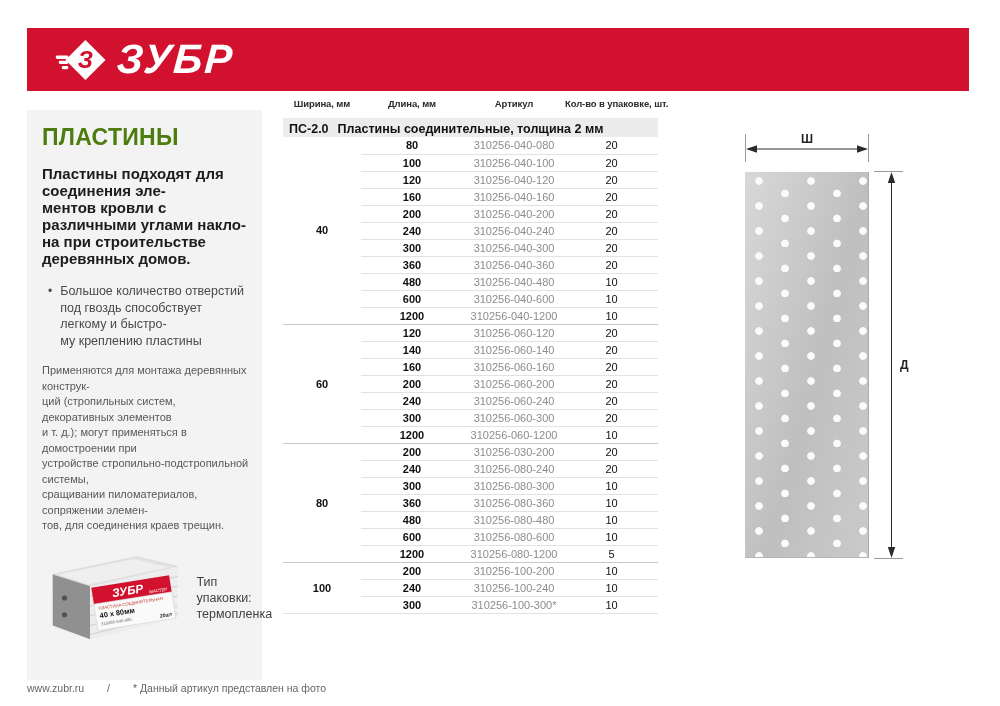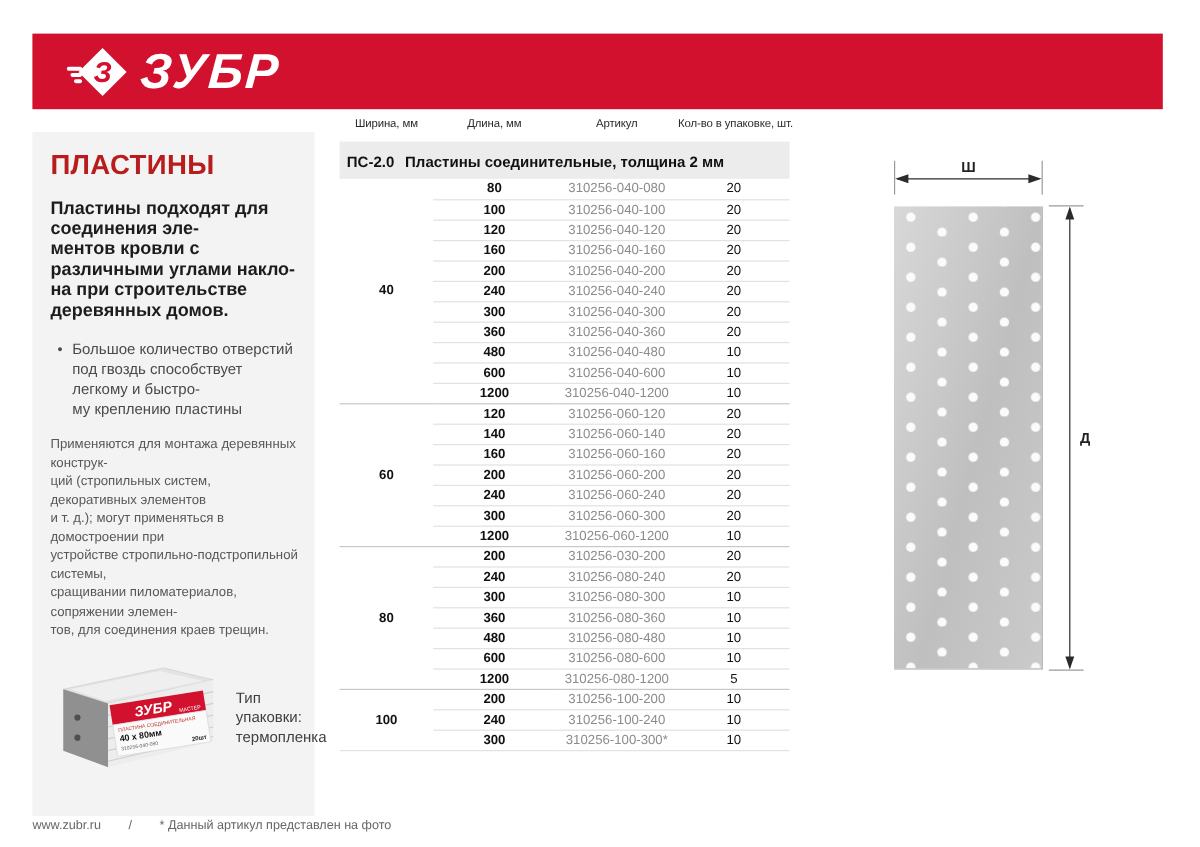--- a/index.html
+++ b/index.html
@@ -11,43 +11,43 @@
   .banner { position:absolute; left:27px; top:28px; width:942px; height:63px;
             background:#d2112e; display:flex; align-items:center; }
   .logo { display:flex; align-items:center; margin-left:28px; gap:10px; }
   .logo-icon { width:52px; height:46px; }
   .logo-text { color:#fff; font-size:41px; font-weight:800; font-style:italic;
                letter-spacing:2px; transform:skewX(-4deg); line-height:1; padding-right:6px; }
 
   
   .sidebar { position:absolute; left:27px; top:110px; width:235px; height:570px;
              background:#f3f3f3; padding:14px 13px 0 15px; }
-  .sidebar h1 { font-size:23px; font-weight:800; color:#b91c1c; letter-spacing:0.3px; margin-bottom:14px; }
+  .sidebar h1 { font-size:23px; font-weight:800; color:#4d7c0f; letter-spacing:0.3px; margin-bottom:14px; }
   .pre { white-space:pre-line; }
   .intro { font-size:15px; font-weight:700; color:#1c1c1c; line-height:17px; margin-bottom:16px; }
   .features { list-style:none; margin-bottom:14px; }
   .features li { display:flex; gap:8px; font-size:12.5px; color:#4a4a4a; line-height:16.5px; }
   .features .dot { color:#4a4a4a; font-size:12px; line-height:16.5px; padding-left:6px; }
   .note { font-size:11px; color:#585858; line-height:15.5px; }
   .package-row { position:absolute; left:8px; top:438px; display:flex; align-items:center; gap:6px; }
   .package-type { font-size:12.5px; color:#3f3f3f; line-height:16px; }
   .barcode-note { position:absolute; left:12px; top:546px; font-size:10px; color:#333; white-space:nowrap; }
 
   
   .footer { position:absolute; left:27px; top:682px; font-size:10.5px; color:#666; }
   .footer span { margin-right:20px; }
   .footer .site { color:#666; }
 
   
   .table-area { position:absolute; left:283px; top:93px; width:375px; }
   table { border-collapse:collapse; width:375px; table-layout:fixed; }
   col.c0{width:78px;} col.c1{width:102px;} col.c2{width:102px;} col.c3{width:93px;}
-  thead th { font-size:9.5px; font-weight:400; color:#2b2b2b; text-align:center;
+  thead th { font-size:9.5px; font-weight:700; color:#2b2b2b; text-align:center;
              padding:5px 0 9px; white-space:nowrap; letter-spacing:-0.1px; }
-  tbody.section td { background:#ececec; height:31px; font-size:12.5px; font-weight:700;
+  tbody.section td { background:#ececec; height:19px; font-size:12.5px; font-weight:700;
                      color:#111; text-align:left; padding:2px 0 0 6px; }
   tbody.section .sec-code { margin-right:9px; }
   tbody.group td { height:17px; font-size:11px; text-align:center; vertical-align:middle; padding:0; }
   td.w   { font-weight:700; color:#111; }
   td.len { font-weight:700; color:#111; }
   td.art { color:#8c8c8c; font-weight:400; }
   td.qty { font-weight:400; color:#111; }
   tbody.group { border-top:1px solid #c8c8c8; }
   tbody.group.first { border-top:none; }
   tbody.group tr + tr td { border-top:1px solid #e2e2e2; }

